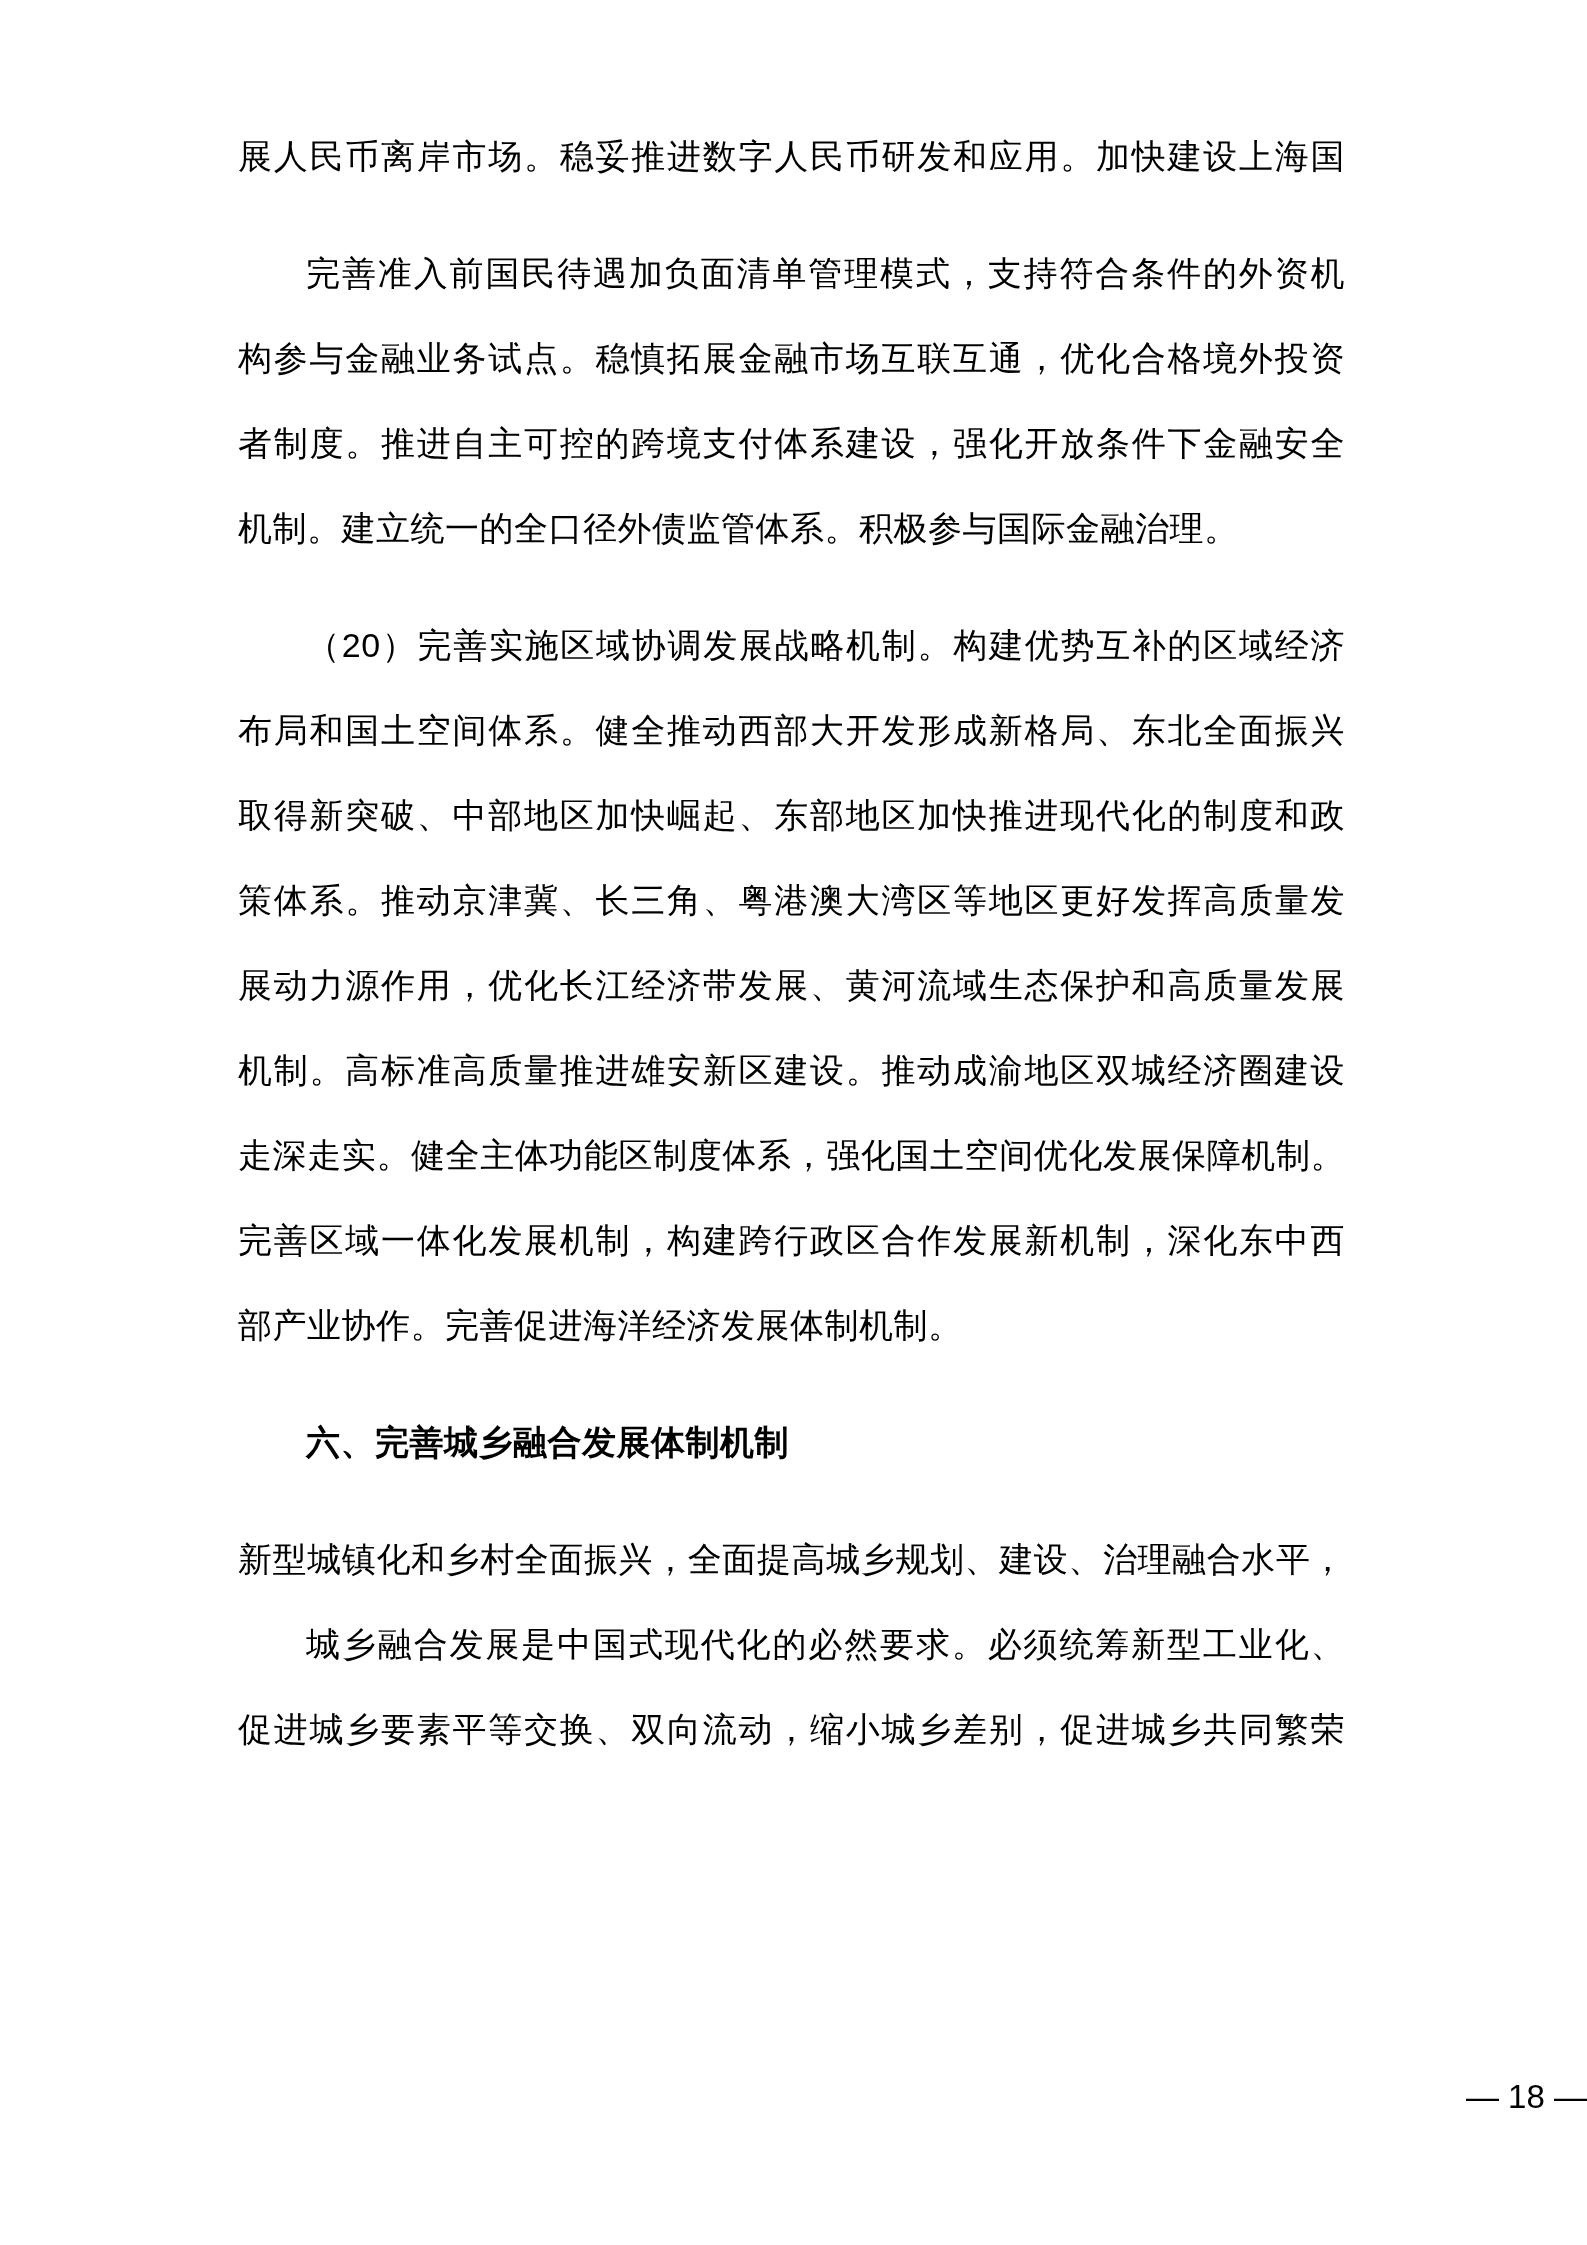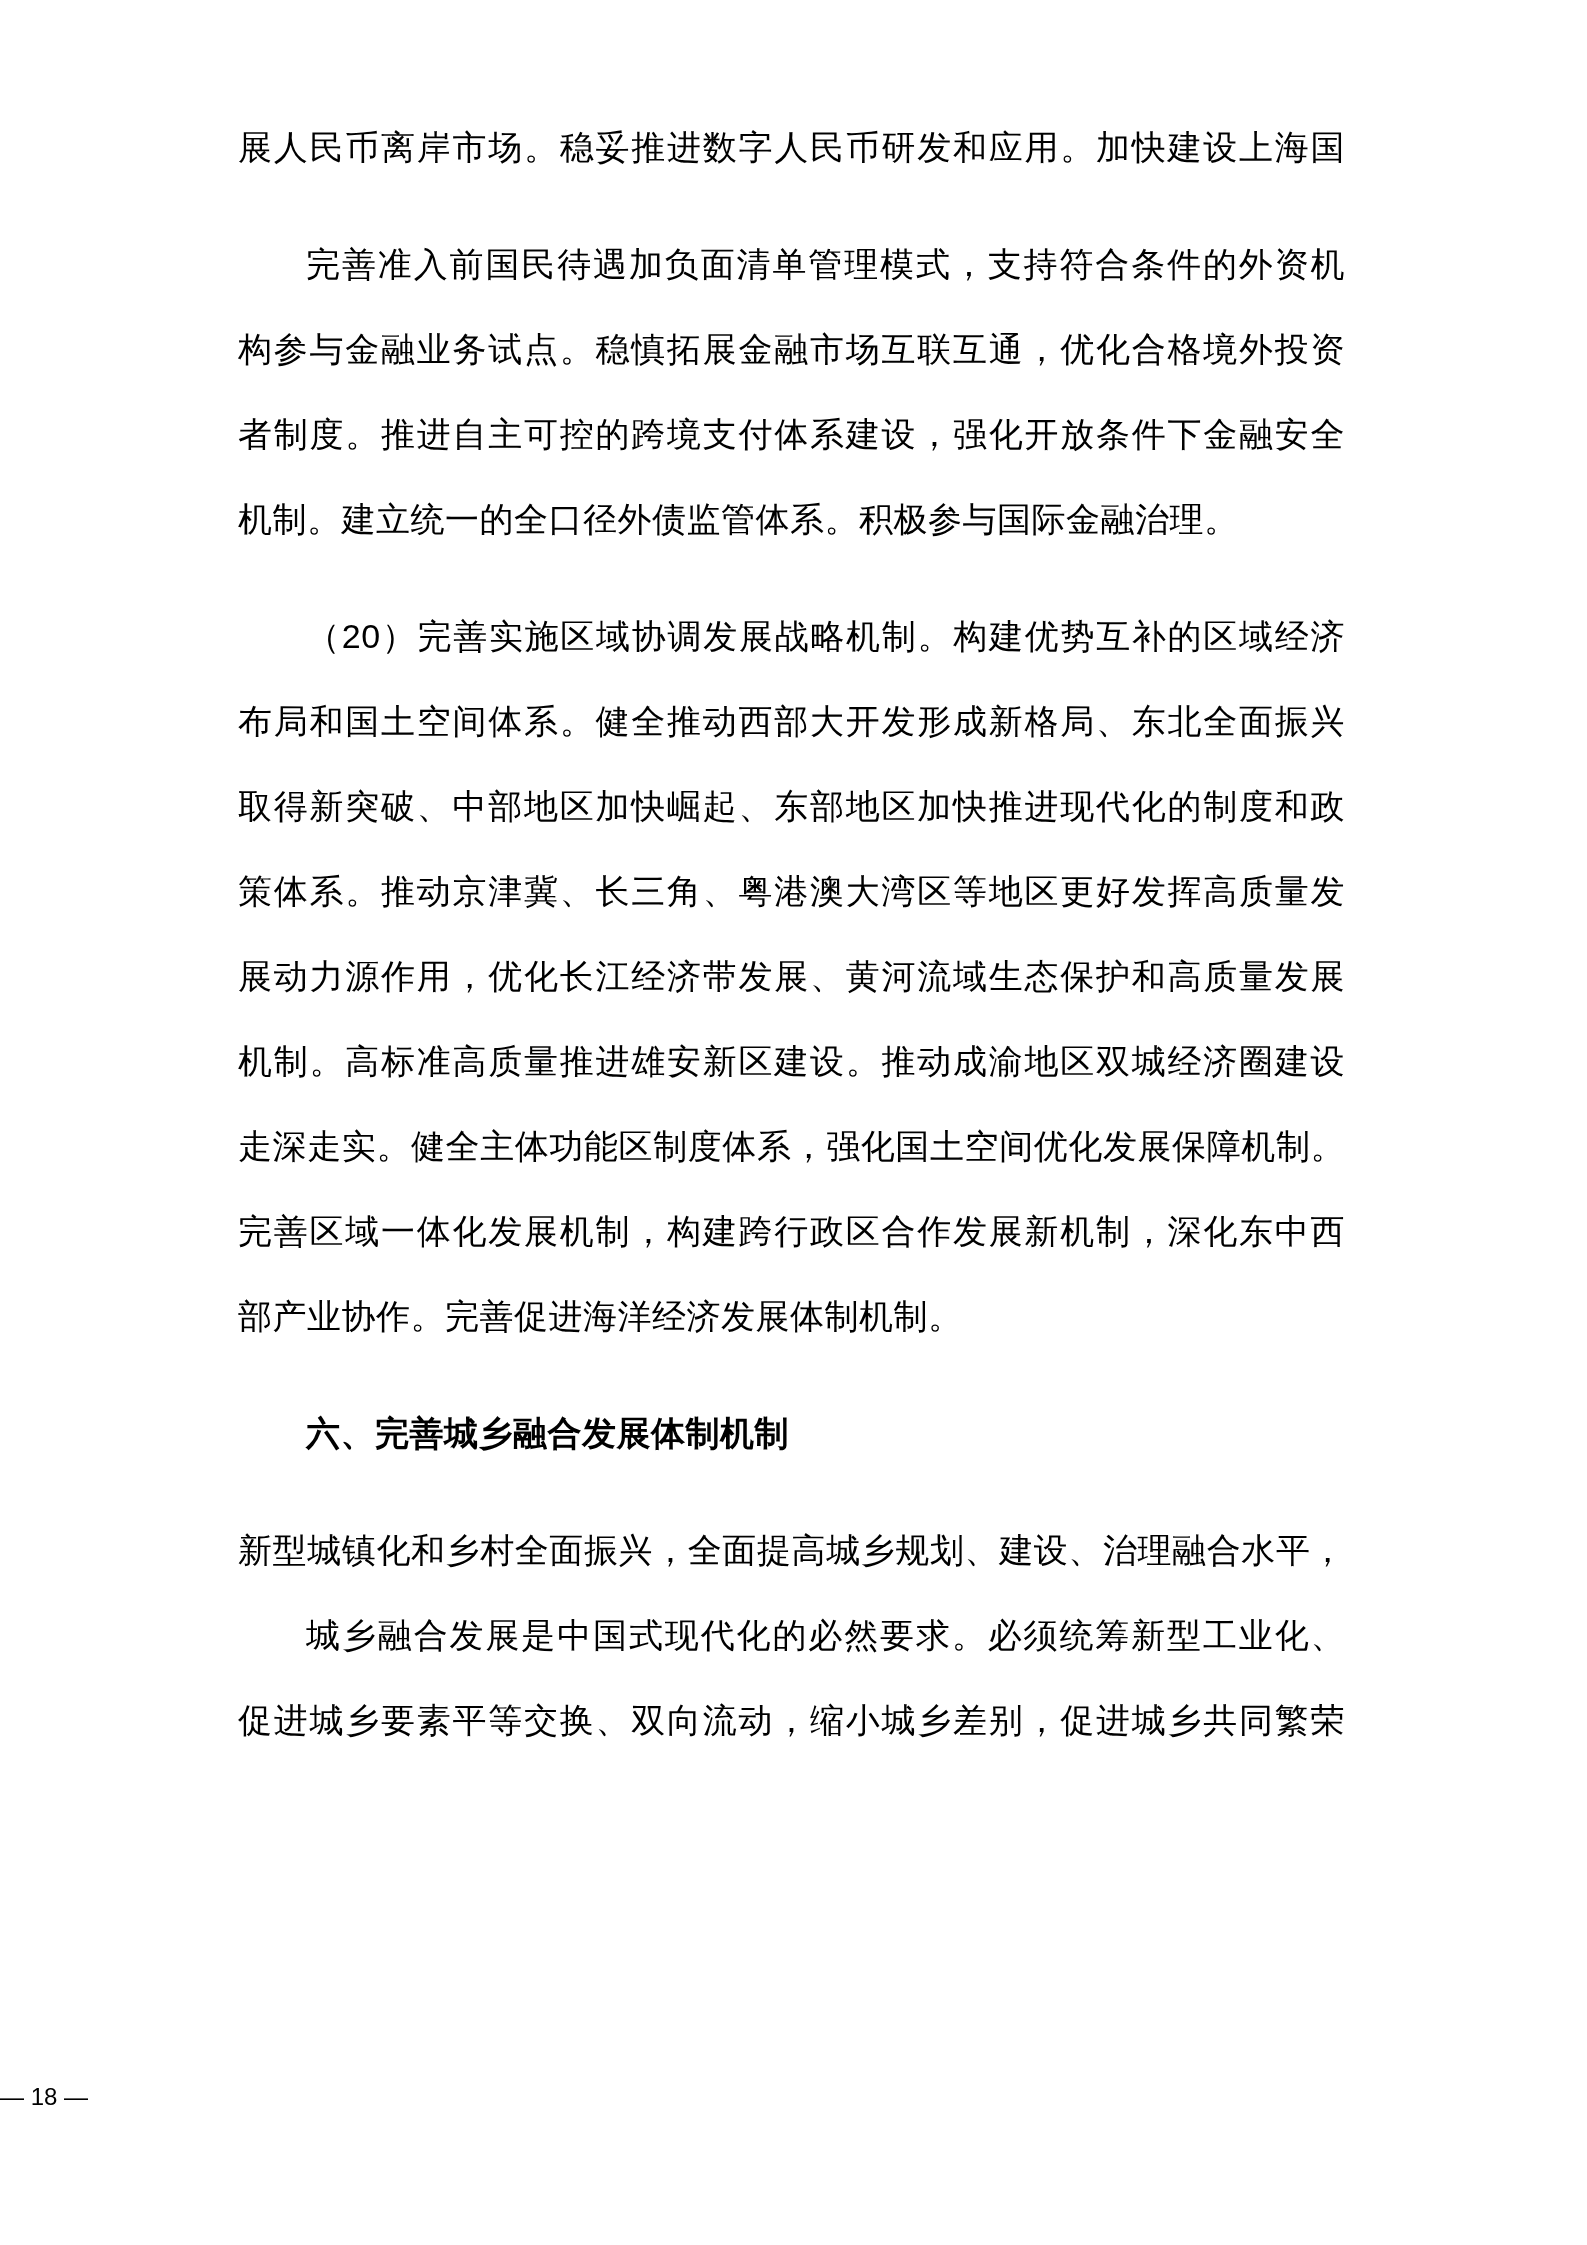--- a/index.html
+++ b/index.html
@@ -12,21 +12,21 @@
     width: 1587px;
     height: 2245px;
     background: #ffffff;
     font-family: "Liberation Sans", sans-serif;
     color: #000000;
     overflow: hidden;
   }
   .doc-body {
     position: absolute;
     left: 238px;
-    top: 4px;
+    top: 13px;
     width: 1107px;
     padding-top: 101px;
     font-size: 34px;
     color: #000000;
   }
   .para {
     margin: 0 0 32px 0;
     padding: 0;
   }
   .line {
@@ -49,22 +49,22 @@
     height: 85px;
     text-indent: 68px;
     margin: 0 0 32px 0;
     letter-spacing: 0.5px;
   }
   .footer {
     position: absolute;
     left: 0;
     width: 1587px;
     top: 2075px;
-    text-align: left;
-    font-size: 24px;
+    text-align: right;
+    font-size: 33px;
     line-height: 44px;
     color: #000000;
   }
 </style>
 </head>
 <body>
 
 <div class="page">
   <div class="doc-body">
       <div class="para">

